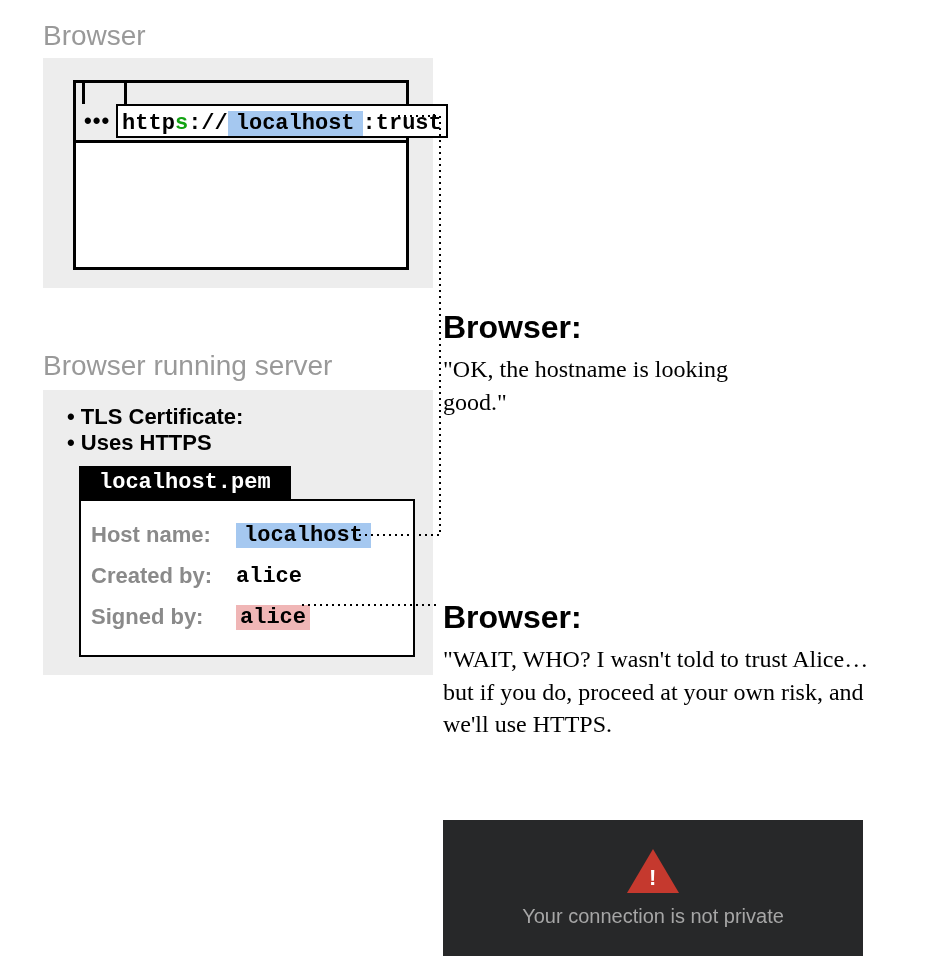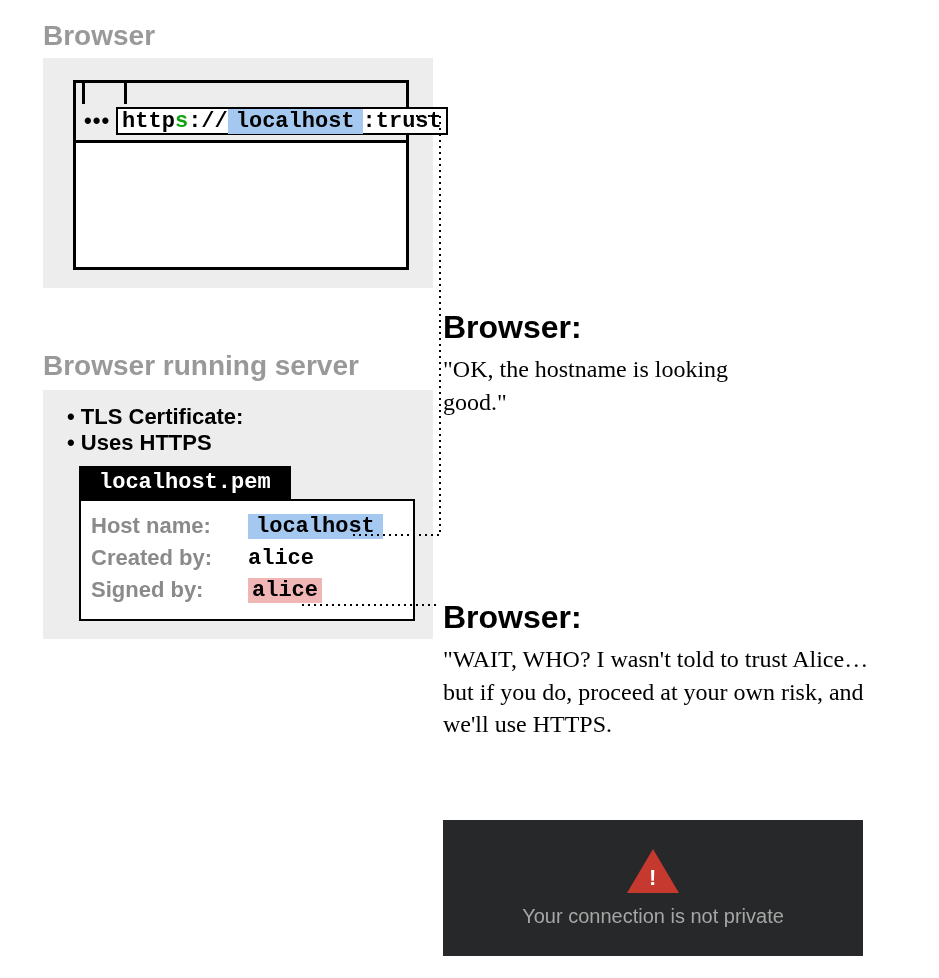--- a/index.html
+++ b/index.html
@@ -11,21 +11,21 @@
     font-family: Helvetica, Arial, sans-serif;
     background: #fff;
     position: relative;
   }
   .mono { font-family: "Courier New", Courier, monospace; font-weight: bold; }
   .handw { font-family: "Comic Sans MS", "Segoe Script", cursive; }
 
   
   .panel-title {
     font-size: 28px;
-    font-weight: 700;
+    font-weight: 400;
     color: #999;
     position: absolute;
   }
   #browser-title { left: 43px; top: 20px; }
   .browser-panel {
     position: absolute;
     left: 43px; top: 58px;
     width: 390px; height: 230px;
     background: #ededed;
   }
@@ -54,25 +54,25 @@
     position: absolute;
     left: 6px; top: 20px; right: 6px;
     height: 36px;
     display: flex;
     align-items: center;
     gap: 4px;
   }
   .dots { font-size: 22px; font-weight: 900; letter-spacing: 1px; padding: 0 2px; }
   .addr-bar {
     flex: 1;
-    height: 28px;
+    height: 34px;
     border: 2px solid #000;
     background: #fff;
     display: flex;
-    align-items: flex-start;
+    align-items: flex-end;
     padding: 0 4px;
     font-size: 22px;
   }
   .hl-blue { background: #a5c8f0; padding: 0 8px; }
   .green { color: #12a312; }
 
   
   #server-title { left: 43px; top: 350px; }
   .server-panel {
     position: absolute;
@@ -97,22 +97,21 @@
     margin-left: 22px;
     width: 336px;
     border: 2px solid #000;
     background: #fff;
     padding: 6px 10px 10px 10px;
   }
   .cert-row {
     display: flex;
     align-items: center;
     font-size: 22px;
-    margin: 6px 0;
-    gap: 12px;
+    margin: 15px 0;
   }
   .cert-label { color: #8a8a8a; font-weight: 600; width: 145px; }
   .cert-val { font-size: 22px; }
   .hl-pink { background: #f0b6b6; padding: 0 4px; }
 
   
   .annot {
     position: absolute;
     font-size: 24px;
     line-height: 1.35;

